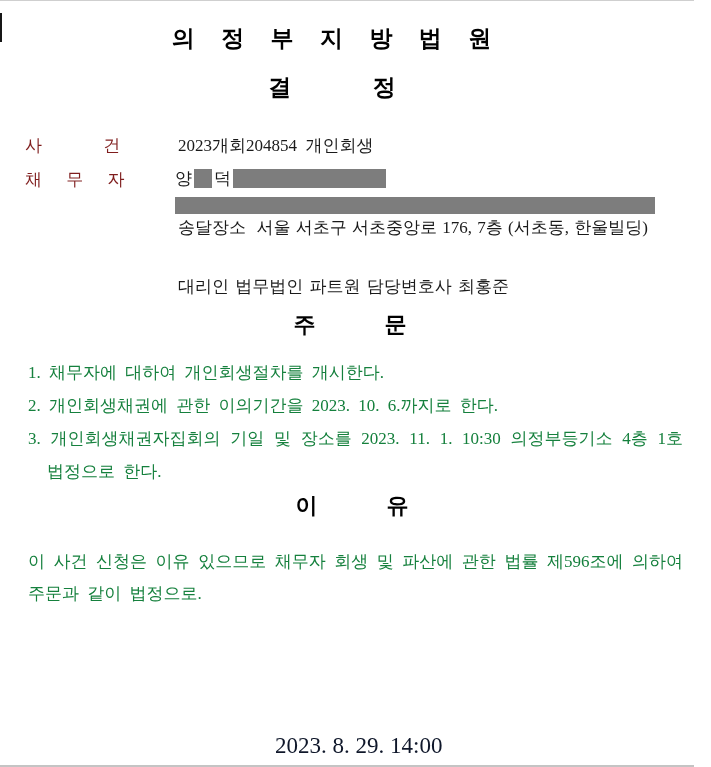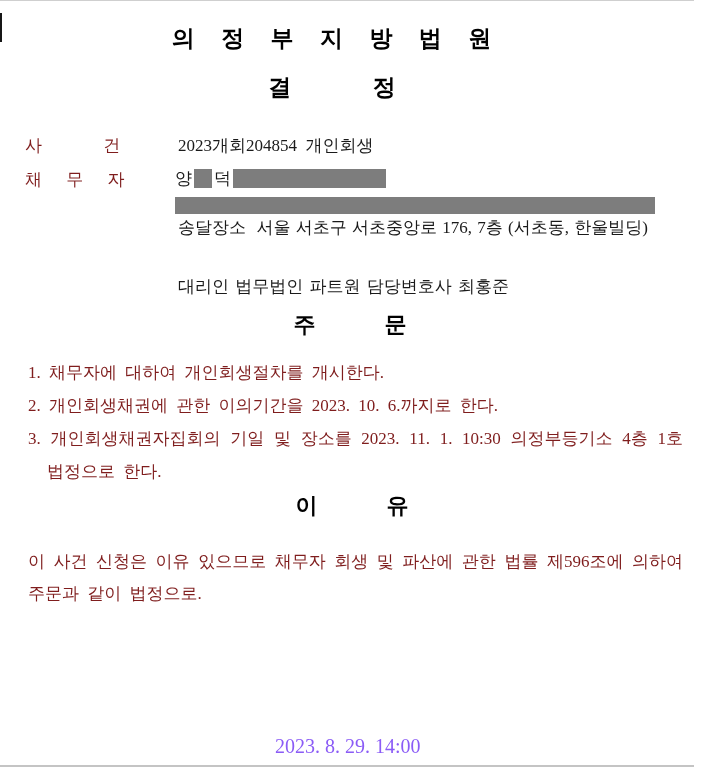--- a/index.html
+++ b/index.html
@@ -49,34 +49,34 @@
     display:flex;align-items:flex-start;gap:2px;
     font-size:17px;line-height:20px;color:#1a1a1a;
   }
   .redact{background:#7d7d7d;display:inline-block;}
   .redact-sm{width:18px;height:19px;}
   .redact-md{width:153px;height:19px;}
   .redact-bar{position:absolute;left:175px;top:197px;width:480px;height:17px;background:#7d7d7d;}
 
   .body-line{
     position:absolute;left:28px;width:655px;
-    font-size:17px;line-height:21px;color:#7f1d1d;
+    font-size:17px;line-height:21px;color:#15803d;
     word-spacing:4px;white-space:pre;
   }
   .just{text-align:justify;text-align-last:justify;white-space:normal;}
   .li-1{top:362px;}
   .li-2{top:395px;}
   .li-3a{top:428px;}
   .li-3b{top:461px;left:47px;width:636px;}
   .rs-1{top:551px;}
   .rs-2{top:583px;}
 
   .datetime{
     position:absolute;left:275px;top:736px;
-    font-size:20px;line-height:20px;color:#8b5cf6;white-space:pre;
+    font-size:23px;line-height:20px;color:#0f172a;white-space:pre;
   }
 </style>
 </head>
 <body>
 
 <div class="page">
 
   <div class="edge-top"></div>
   <div class="edge-right"></div>
   <div class="edge-bottom"></div>

